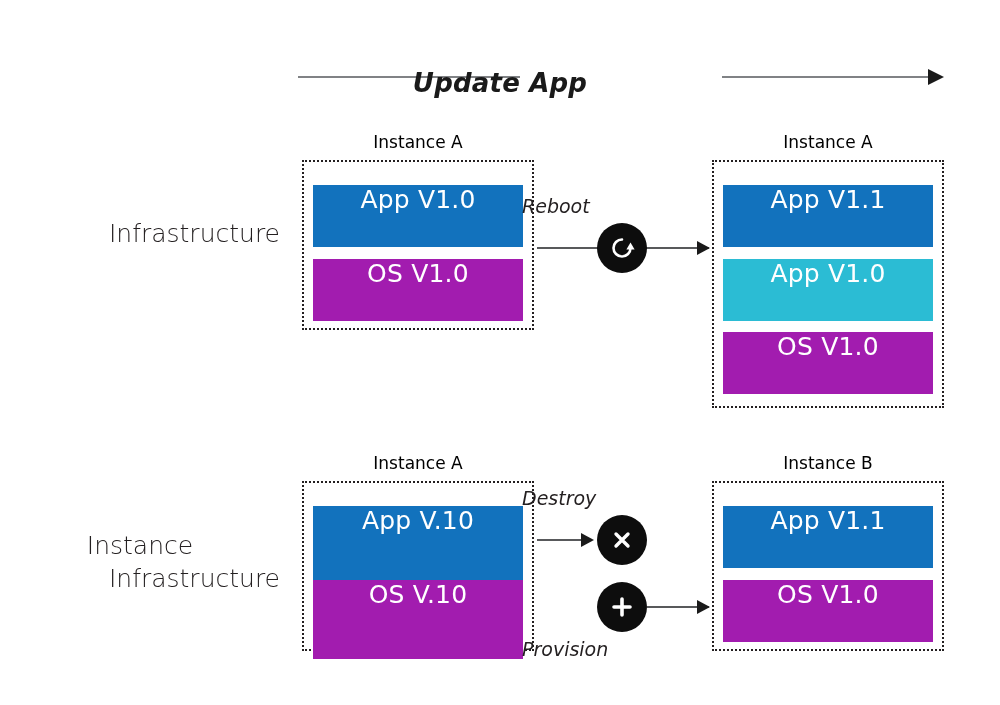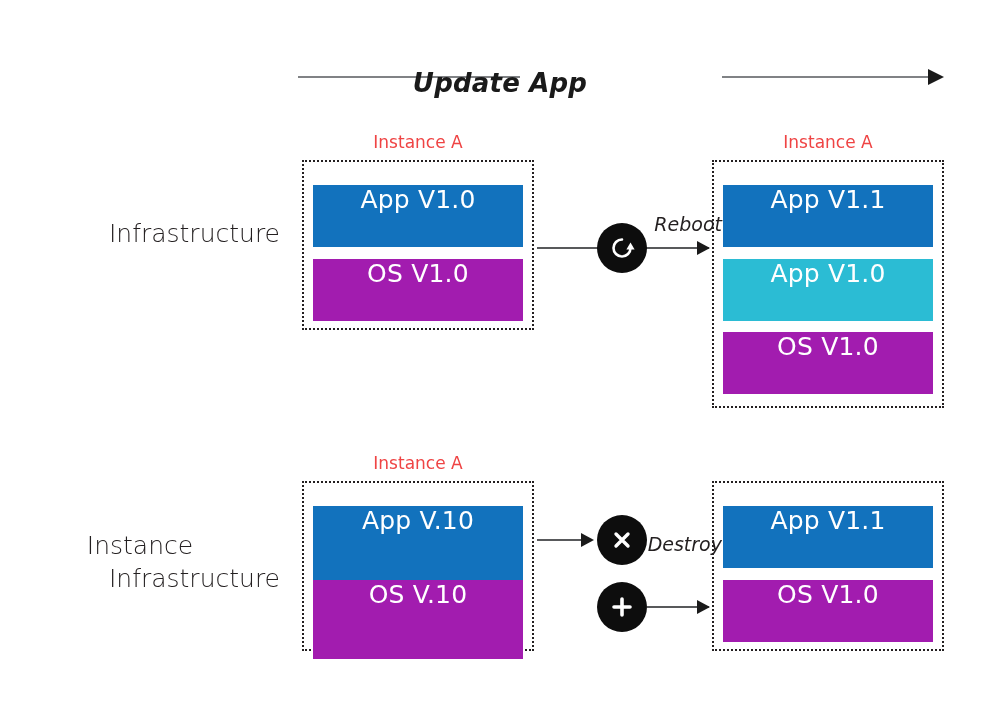--- a/index.html
+++ b/index.html
@@ -74,21 +74,21 @@
     position: absolute;
   }
   .instance-title {
     position: absolute;
     top: -28px;
     left: 0;
     width: 100%;
     text-align: center;
     font-size: 17px;
     font-weight: 400;
-    color: #ef4444;
+    color: #000000;
     white-space: nowrap;
   }
   .dotted-box {
     position: absolute;
     left: 0; top: 0;
     width: 100%;
     height: 100%;
     border: 2px dotted #231f20;
     box-sizing: border-box;
   }
@@ -129,27 +129,26 @@
     border-radius: 50%;
     background: #0d0d0d;
     display: flex;
     align-items: center;
     justify-content: center;
   }
   .badge svg { display: block; }
   .badge-label {
     position: absolute;
     width: 200px;
-    text-align: right;
+    text-align: left;
     font-size: 19px;
     font-style: italic;
     font-weight: 400;
     color: #231f20;
     white-space: nowrap;
-    margin-top: 18px;
   }
 </style>
 </head>
 <body>
 
 <div id="stage">
 
   <div class="hrule left"></div>
   <div class="header-title">Update App</div>
   <div class="hrule right"></div>
@@ -205,36 +204,38 @@
     <div class="layer blue" style="top:25px; height:78px;">
       <span>App V.10</span>
     </div>
     <div class="layer gray" style="top:99px; height:79px;">
       <span>OS V.10</span>
     </div>
   </div>
 
   <div class="conn-line" style="left:537px; top:539px; width:52px;"></div>
   <div class="conn-arrow" style="left:581px; top:533px;"></div>
-  <div class="badge-label" style="left:522px; top:515px;">Destroy</div>
+  <div class="badge-label" style="left:522px; top:487px;">Destroy</div>
   <div class="badge" style="left:597px; top:515px;">
     <svg width="30" height="30" viewBox="0 0 30 30" aria-hidden="true">
       <path d="M9 9 L21 21 M21 9 L9 21" stroke="#ffffff" stroke-width="3.4" stroke-linecap="round"></path>
     </svg>
   </div>
 
   <div class="badge" style="left:597px; top:582px;">
     <svg width="30" height="30" viewBox="0 0 30 30" aria-hidden="true">
       <path d="M15 7 L15 23 M7 15 L23 15" stroke="#ffffff" stroke-width="3.6" stroke-linecap="round"></path>
     </svg>
   </div>
   <div class="conn-line" style="left:647px; top:606px; width:62px;"></div>
   <div class="conn-arrow" style="left:697px; top:600px;"></div>
+  <div class="badge-label" style="left:522px; top:638px;">Provision</div>
 
   <div class="instance" style="left:712px; top:481px; width:232px; height:170px;">
+    <div class="instance-title">Instance B</div>
     <div class="dotted-box"></div>
     <div class="layer blue" style="top:25px; height:62px;">
       <span>App V1.1</span>
     </div>
     <div class="layer gray" style="top:99px; height:62px;">
       <span>OS V1.0</span>
     </div>
   </div>
 
 </div>

